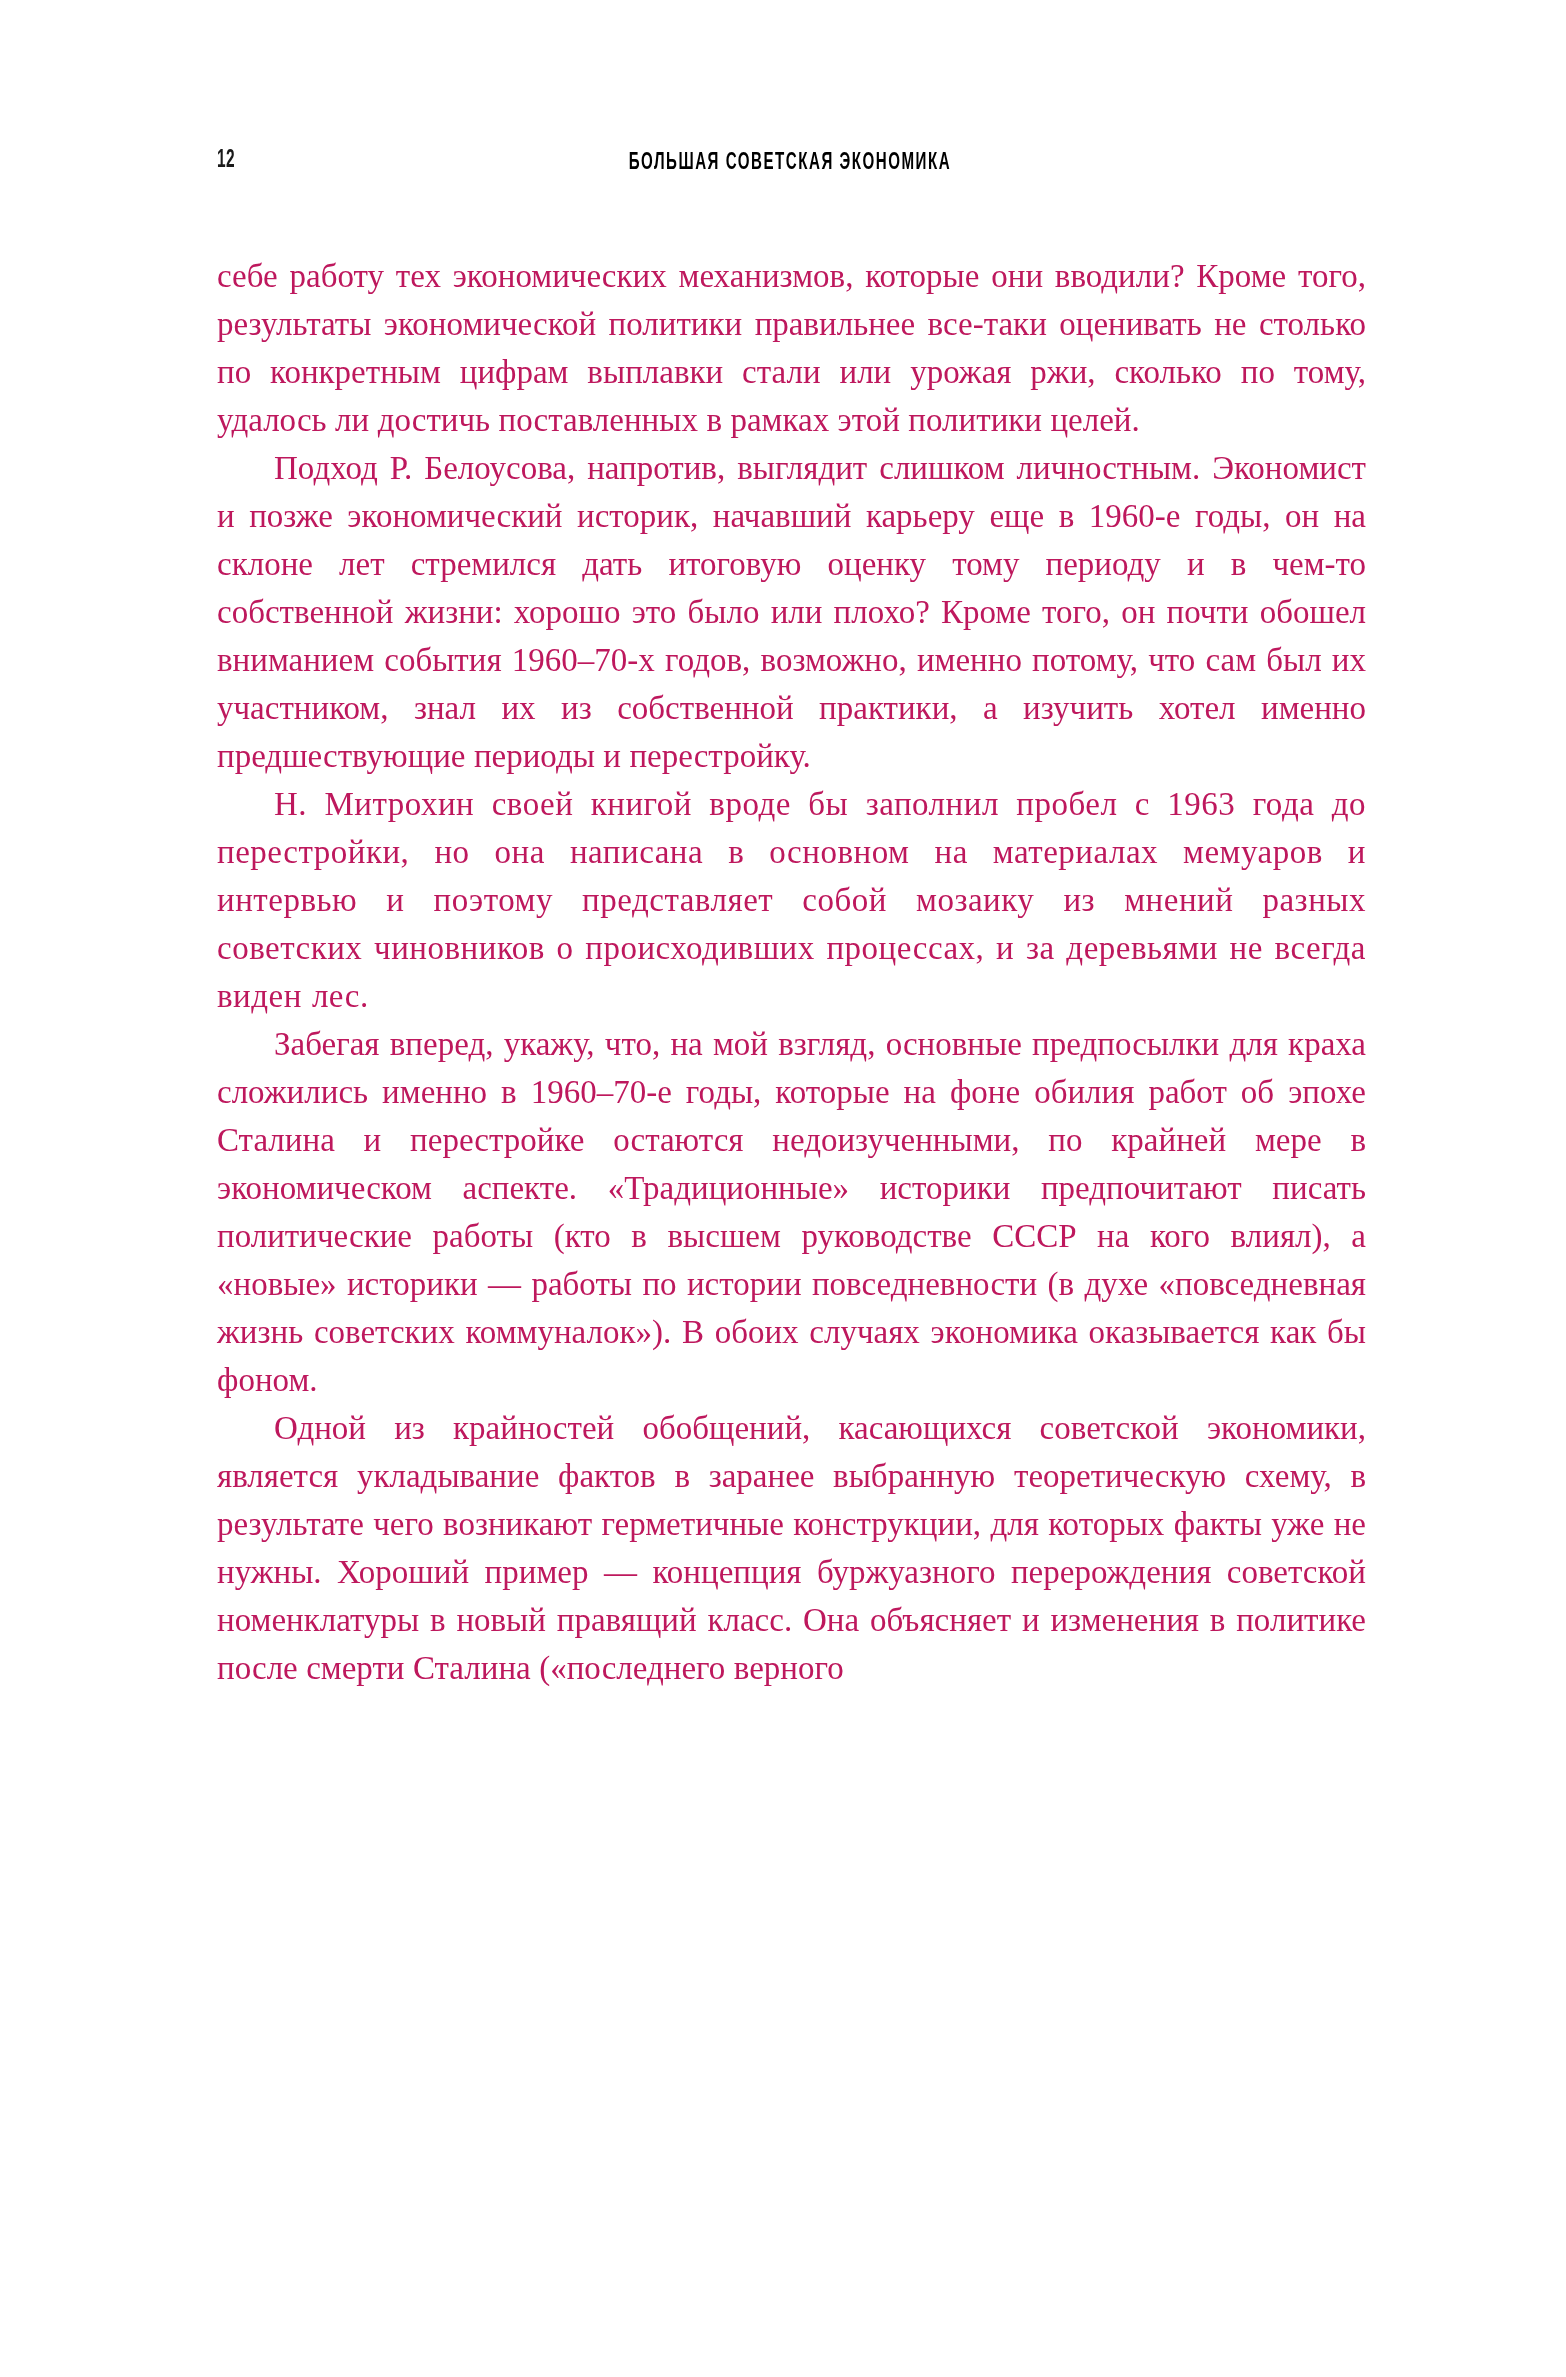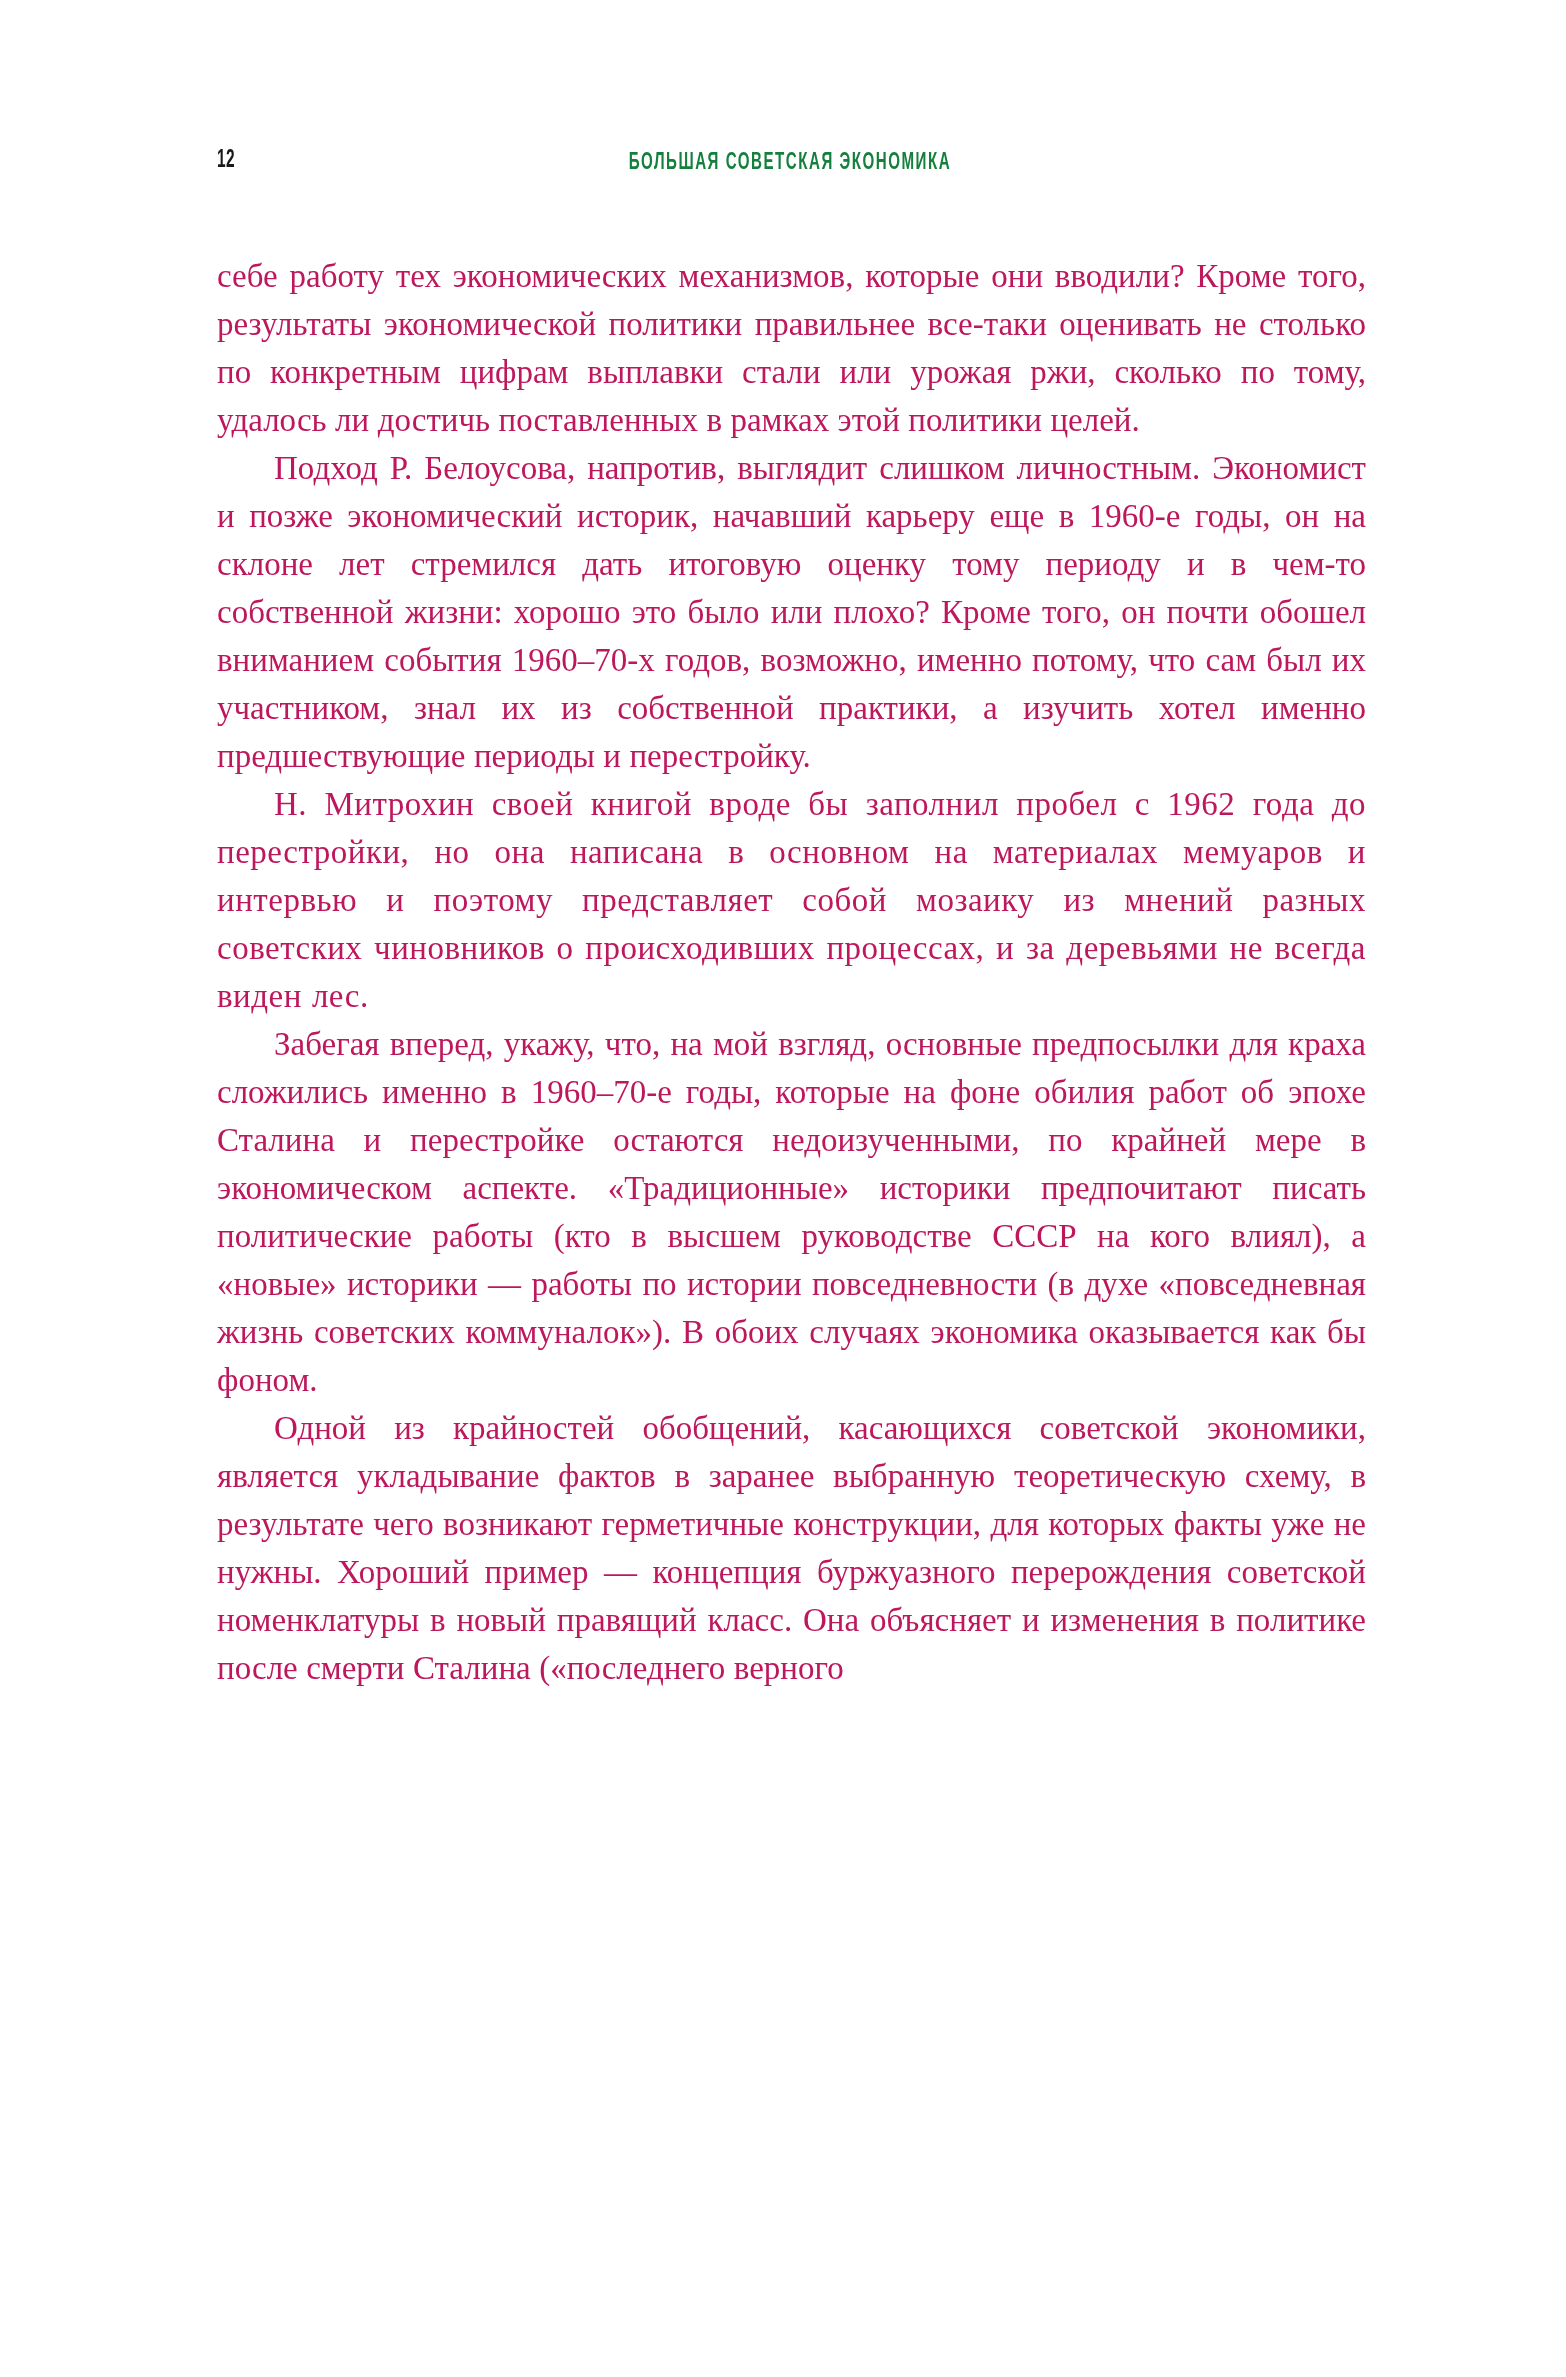--- a/index.html
+++ b/index.html
@@ -45,21 +45,21 @@
     position: absolute;
     left: 0;
     right: 0;
     top: 1.8px;
     text-align: center;
     font-family: "Liberation Sans", "DejaVu Sans", sans-serif;
     font-weight: 700;
     font-size: 24px;
     line-height: 27.4px;
     letter-spacing: 2.4px;
-    color: #15803d;
+    color: #000000;
   }
   .running-head > span {
     display: inline-block;
     transform: scaleX(0.63);
     transform-origin: center top;
     white-space: nowrap;
   }
 
   
   .text-column {
@@ -100,19 +100,19 @@
   <div class="page-header">
     <div class="folio">12</div>
     <div class="running-head">
       <span>БОЛЬШАЯ СОВЕТСКАЯ ЭКОНОМИКА</span>
     </div>
   </div>
 
   <div class="text-column">
     <p class="body-par no-indent">себе работу тех экономических механизмов, которые они вводили? Кроме того, результаты экономической политики правильнее все-таки оценивать не столько по конкретным цифрам выплавки стали или урожая ржи, сколько по тому, удалось ли достичь поставленных в рамках этой политики целей.</p>
     <p class="body-par">Подход Р. Белоусова, напротив, выглядит слишком личностным. Экономист и позже экономический историк, начавший карьеру еще в 1960-е годы, он на склоне лет стремился дать итоговую оценку тому периоду и в чем-то собственной жизни: хорошо это было или плохо? Кроме того, он почти обошел вниманием события 1960–70-х годов, возможно, именно потому, что сам был их участником, знал их из собственной практики, а изучить хотел именно предшествующие периоды и перестройку.</p>
-    <p class="body-par loose">Н. Митрохин своей книгой вроде бы заполнил пробел с 1962 года до перестройки, но она написана в основном на материалах мемуаров и интервью и поэтому представляет собой мозаику из мнений разных советских чиновников о происходивших процессах, и за деревьями не всегда виден лес.</p>
+    <p class="body-par loose">Н. Митрохин своей книгой вроде бы заполнил пробел с 1963 года до перестройки, но она написана в основном на материалах мемуаров и интервью и поэтому представляет собой мозаику из мнений разных советских чиновников о происходивших процессах, и за деревьями не всегда виден лес.</p>
     <p class="body-par">Забегая вперед, укажу, что, на мой взгляд, основные предпосылки для краха сложились именно в 1960–70-е годы, которые на фоне обилия работ об эпохе Сталина и перестройке остаются недоизученными, по крайней мере в экономическом аспекте. «Традиционные» историки предпочитают писать политические работы (кто в высшем руководстве СССР на кого влиял), а «новые» историки — работы по истории повседневности (в духе «повседневная жизнь советских коммуналок»). В обоих случаях экономика оказывается как бы фоном.</p>
     <p class="body-par">Одной из крайностей обобщений, касающихся советской экономики, является укладывание фактов в заранее выбранную теоретическую схему, в результате чего возникают герметичные конструкции, для которых факты уже не нужны. Хороший пример — концепция буржуазного перерождения советской номенклатуры в новый правящий класс. Она объясняет и изменения в политике после смерти Сталина («последнего верного</p>
   </div>
 
 </div>
 
 
 </body></html>

